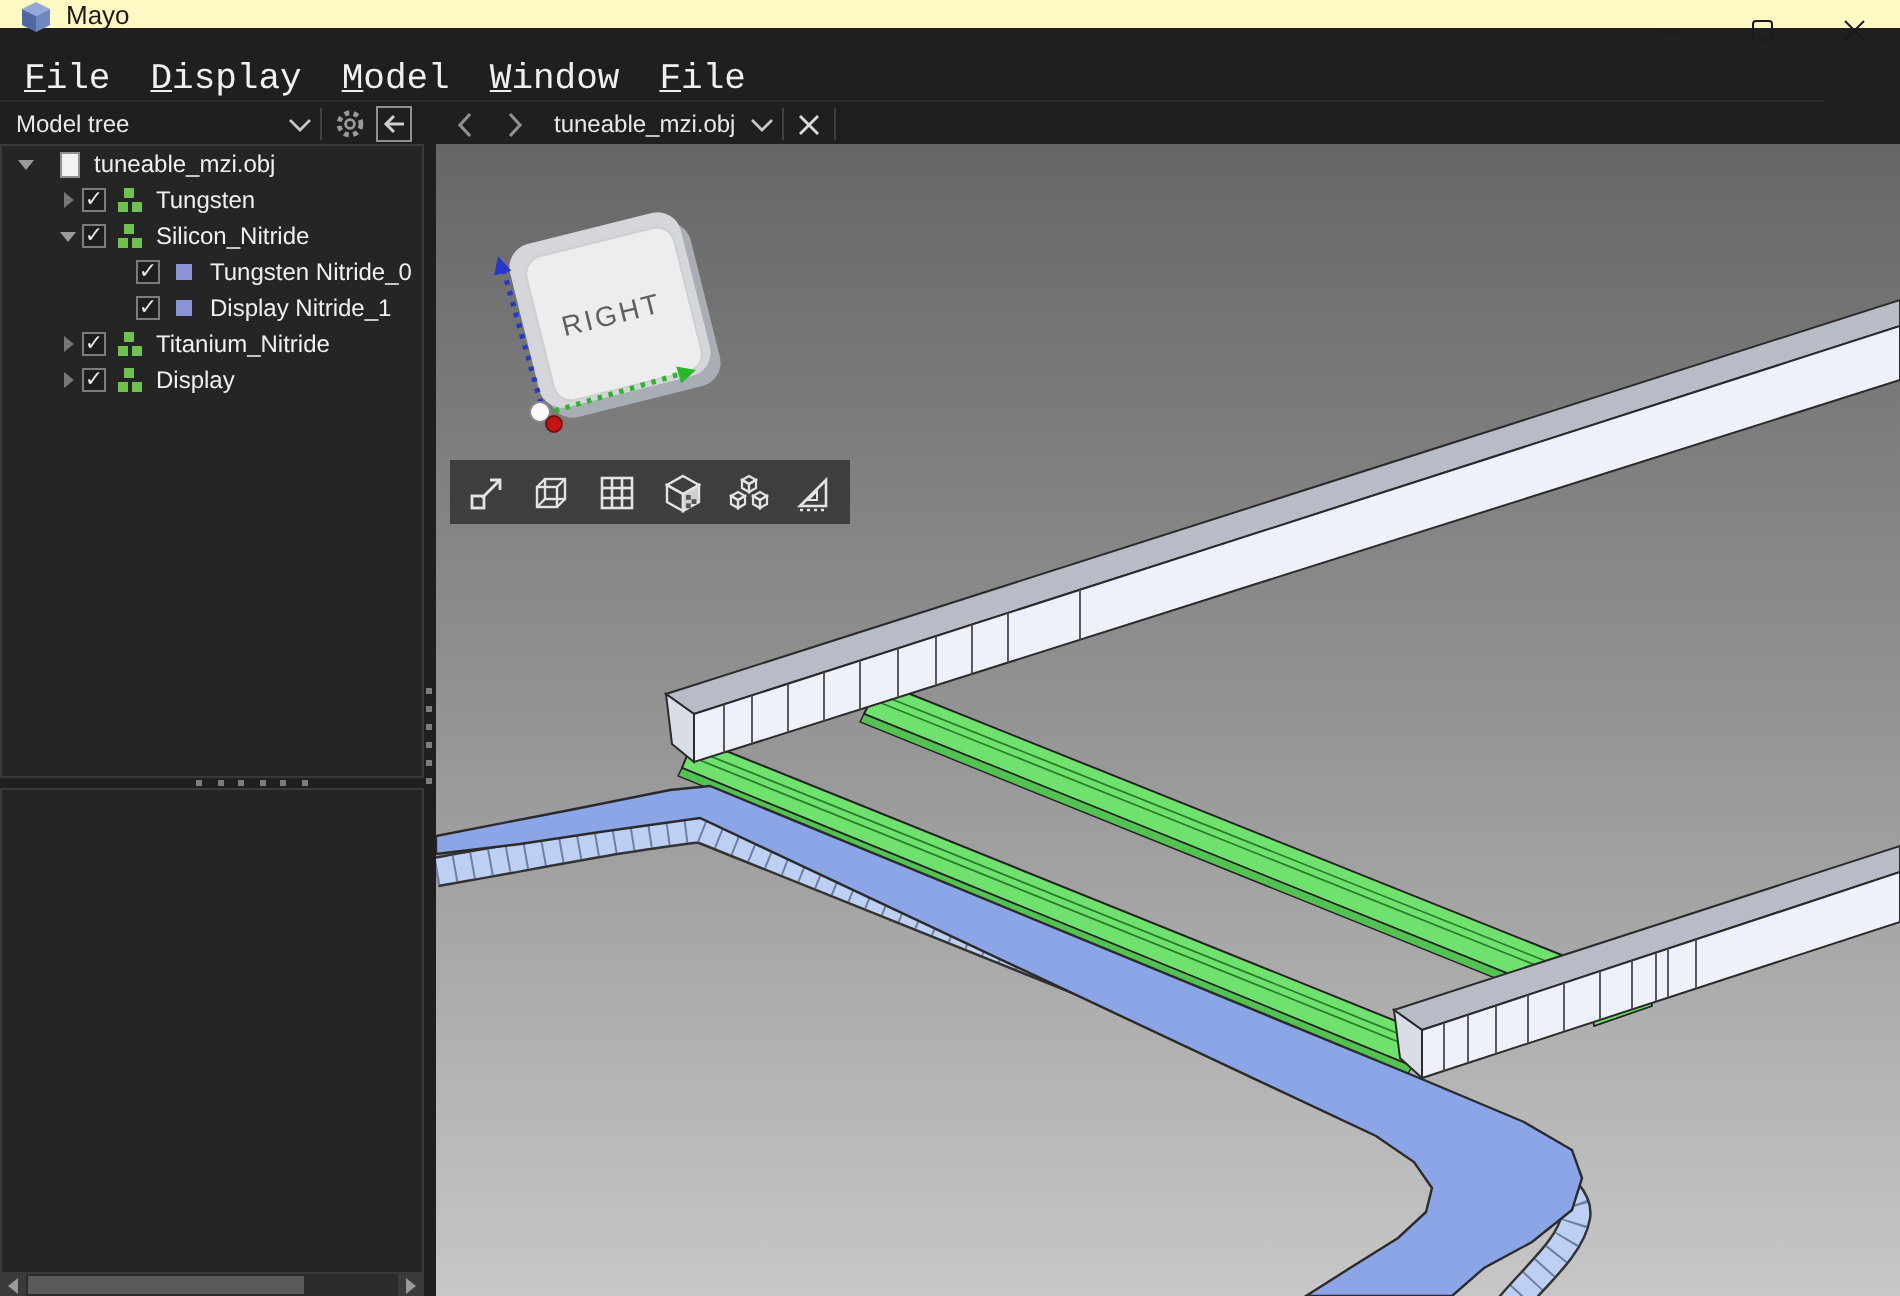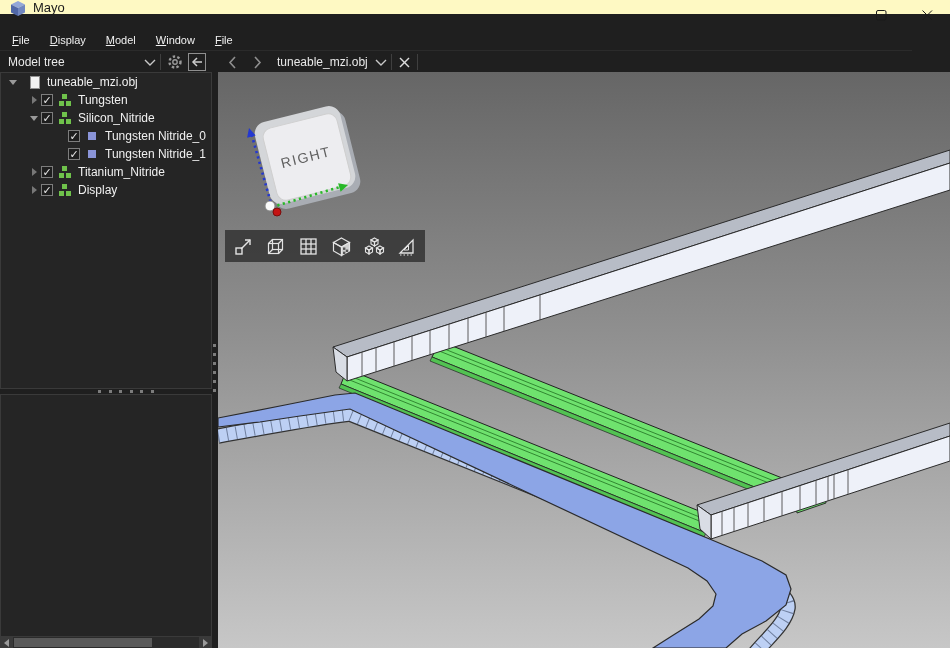--- a/index.html
+++ b/index.html
@@ -8,21 +8,21 @@
 
   
   .titlebar { position:absolute; left:0; top:0; width:950px; height:14px; background:#fef9c3; display:flex; align-items:flex-start; }
   .app-icon { margin-left:10px; width:16px; height:17px; }
   .app-title { margin-left:7px; font-size:13px; color:#1b1b1b; }
   .win-controls { position:absolute; right:0; top:0; height:30px; display:flex; }
   .win-btn { width:46px; height:30px; display:flex; align-items:center; justify-content:center; }
 
   
   .menubar { position:absolute; left:0; top:30px; width:950px; height:20px; background:#1f1f1f; display:flex; align-items:center; padding-left:9px; }
-  .menu-item { display:inline-block; color:#f0f0f0; font-size:11px; margin-right:14px; padding:1px 3px; }
+  .menu-item { display:inline-block; color:#f0f0f0; font-size:18px; margin-right:14px; padding:1px 3px;font-family:Liberation Mono, monospace; }
   .menu-item::first-letter { text-decoration:underline; }
 
   
   .toolbar { position:absolute; left:0; top:50px; width:912px; height:22px; background:#1f1f1f; border-top:1px solid #2b2b2b; }
   .toolbar > * { position:absolute; }
   .tb-label { color:#e9e9e9; font-size:12px; line-height:22px; }
   .tb-sep { width:1px; height:16px; top:3px; background:#3f3f3f; }
   .back-btn { left:188px; top:2px; width:18px; height:18px; border:1px solid #8f8f8f; display:flex; align-items:center; justify-content:center; }
 
   
@@ -168,21 +168,21 @@
       <div class="tree-row lvl2">
         <span class="expander none"></span>
         <span class="checkbox checked">✓</span>
         <span class="tree-icon part"></span>
         <span class="tree-label">Tungsten Nitride_0</span>
       </div>
       <div class="tree-row lvl2">
         <span class="expander none"></span>
         <span class="checkbox checked">✓</span>
         <span class="tree-icon part"></span>
-        <span class="tree-label">Tungsten Nitride_1</span>
+        <span class="tree-label">Display Nitride_1</span>
       </div>
       <div class="tree-row lvl1">
         <span class="expander collapsed"></span>
         <span class="checkbox checked">✓</span>
         <span class="tree-icon assembly">
           <i></i>
           <i></i>
           <i></i>
         </span>
         <span class="tree-label">Titanium_Nitride</span>

